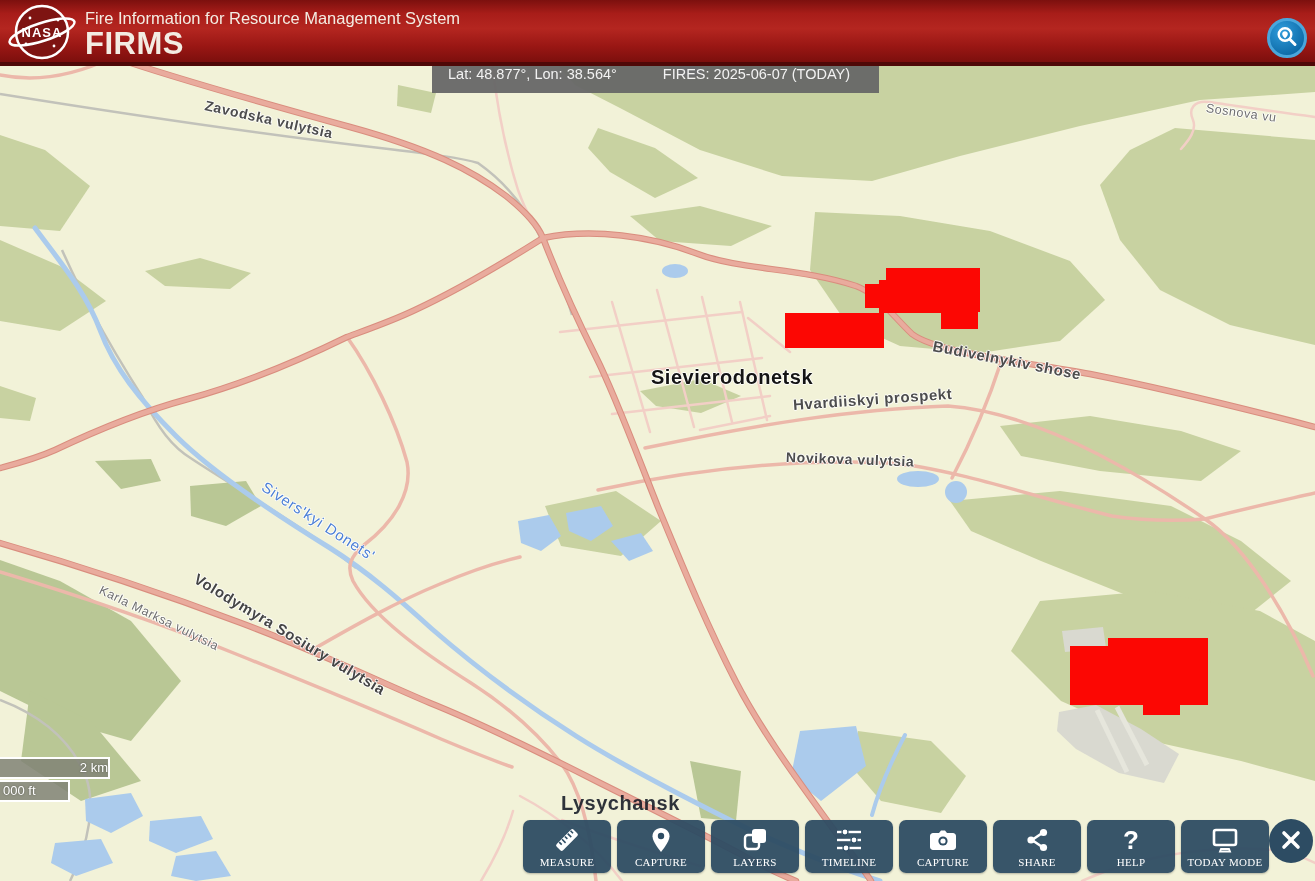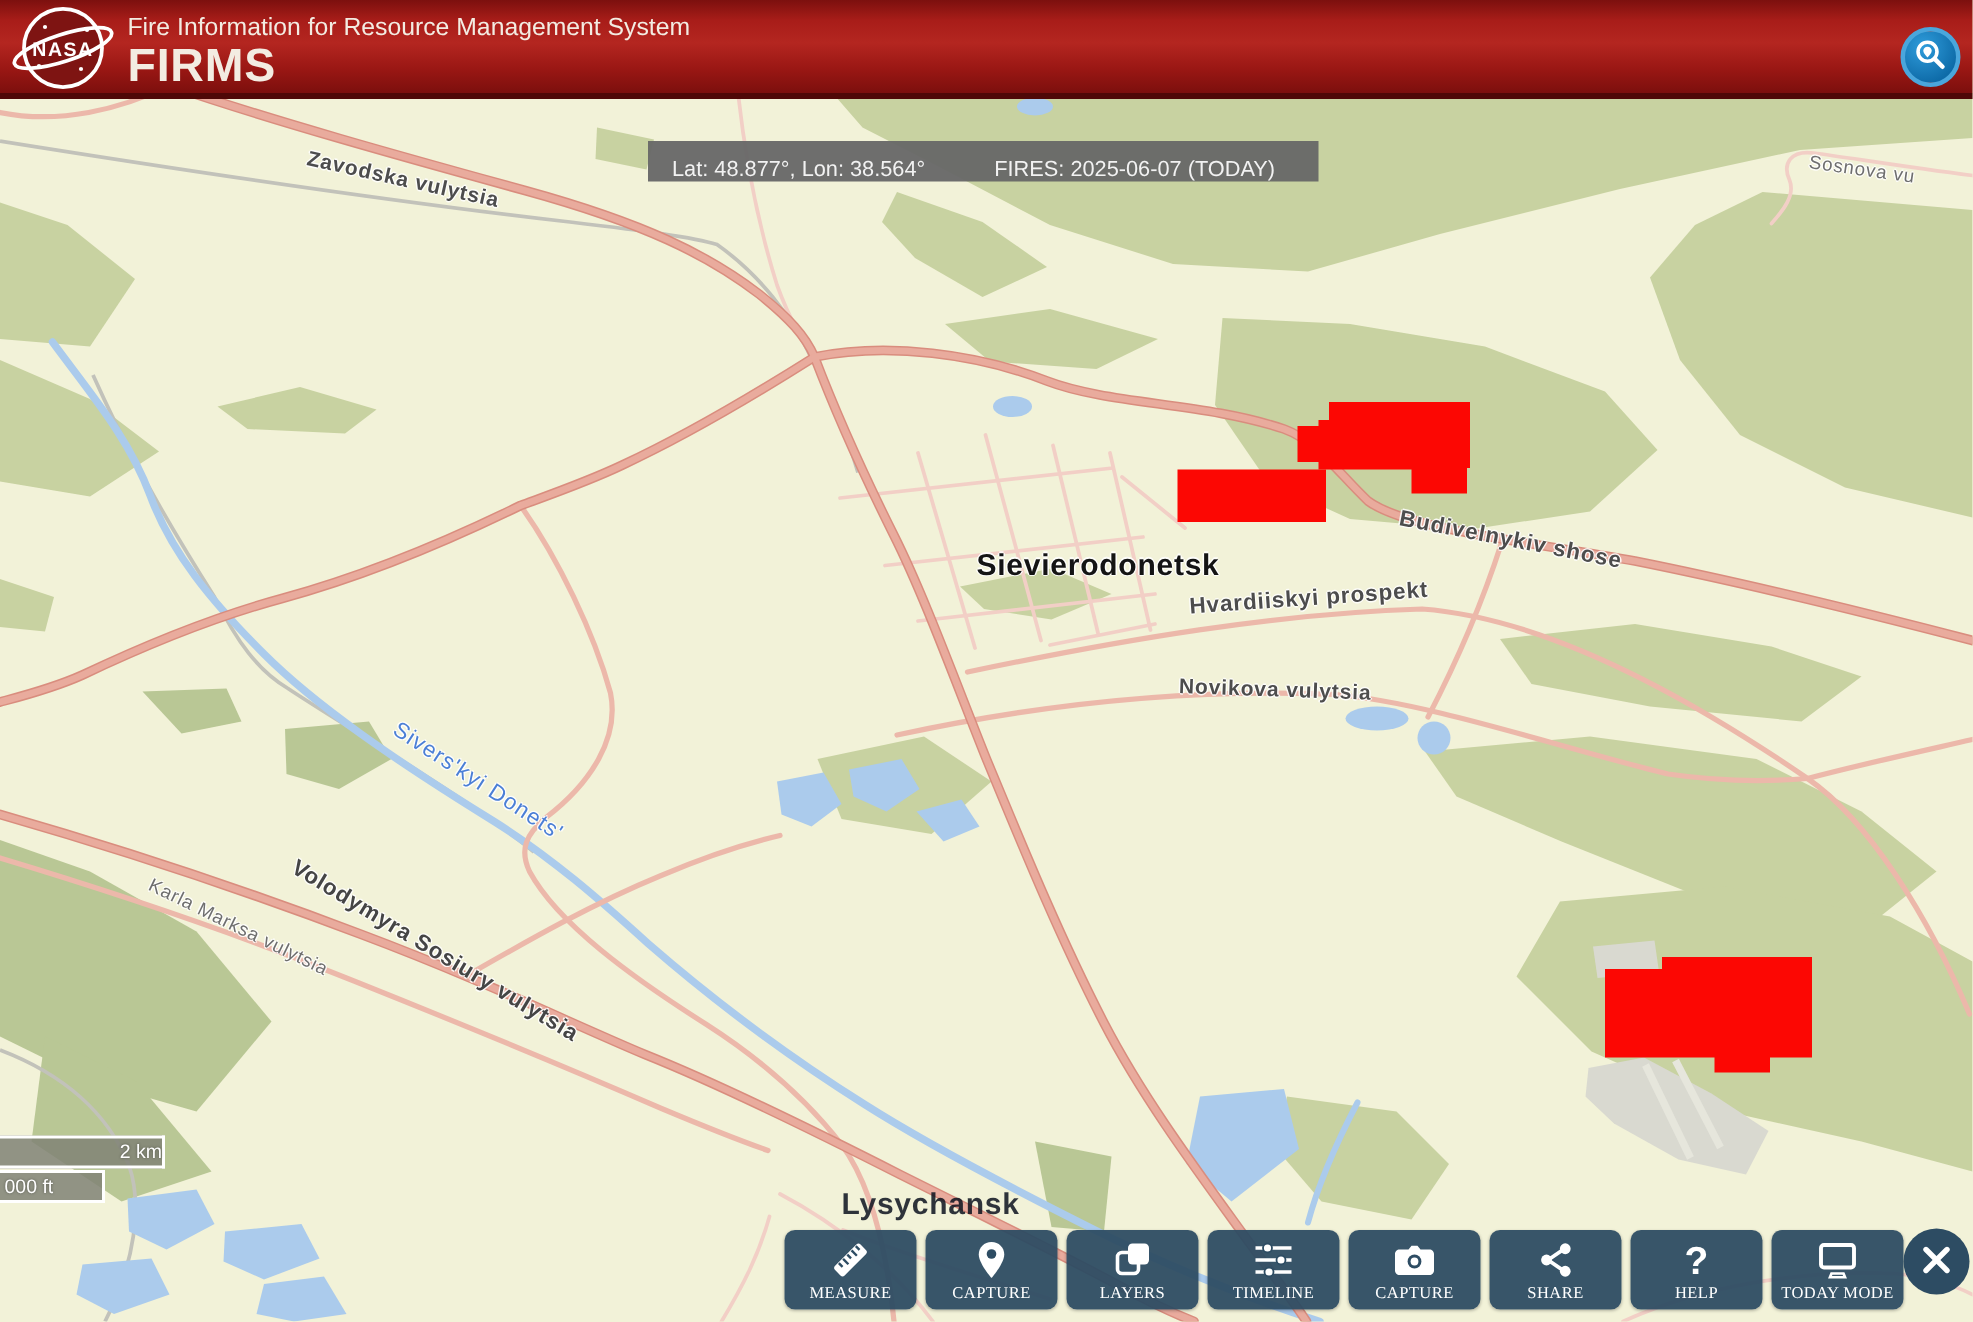--- a/index.html
+++ b/index.html
@@ -35,21 +35,21 @@
   #title-block{position:absolute;left:85px;top:7px;color:#f3ece2;}
   #app-title{font-size:31px;font-weight:bold;letter-spacing:.5px;line-height:32px;}
   #app-subtitle{font-size:16.5px;margin-top:2px;}
   #search-btn{position:absolute;right:8px;top:18px;width:40px;height:40px;border-radius:50%;
     background:radial-gradient(circle at 35% 30%,#2f9cdb,#0e6ba8 75%);
     border:3px solid #4aa6dc;box-sizing:border-box;cursor:pointer;z-index:110;
     display:flex;align-items:center;justify-content:center;}
   
   #status-bar{position:absolute;left:432px;top:66px;width:447px;height:27px;z-index:90;
     background:rgba(104,104,104,.96);color:#f2f2f2;font-size:14.5px;
-    display:flex;align-items:flex-end;margin-top:28px;}
+    display:flex;align-items:flex-start;}
   #status-bar .coords{margin-left:16px;}
   #status-bar .fires{margin-left:46px;}
   
   #scale{position:absolute;left:0;top:757px;z-index:70;color:#fff;font-size:13px;}
   .scalebar{background:rgba(128,131,117,.85);border:2px solid #fff;border-left:none;
     box-sizing:border-box;height:22px;line-height:18px;text-shadow:0 0 2px rgba(0,0,0,.4);}
   #scale-km{width:110px;text-align:right;}
   #scale-ft{width:70px;margin-top:1px;padding-left:3px;}
   
   #toolbar{position:absolute;left:523px;top:820px;display:flex;gap:6px;z-index:50;}

